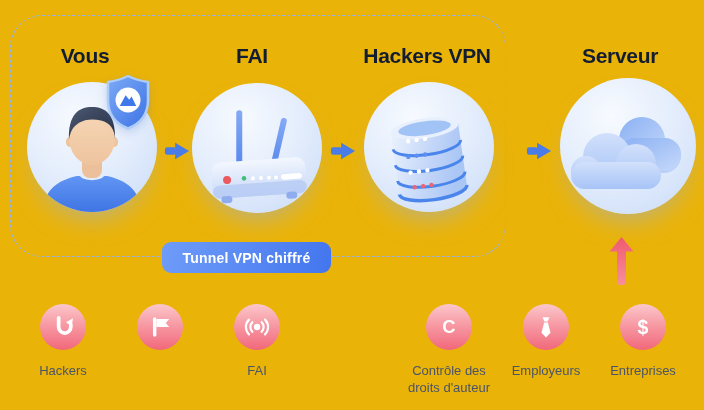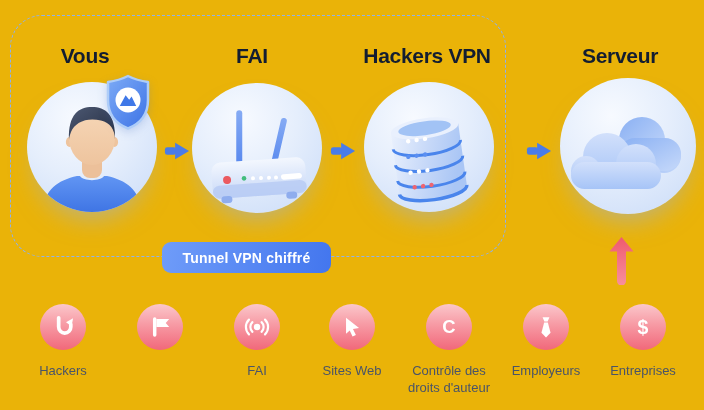--- a/index.html
+++ b/index.html
@@ -240,28 +240,20 @@
           <path d="M7.8 7.5 a6.2 6.2 0 0 0 0 9"></path>
           <path d="M4.6 5.2 a9.6 9.6 0 0 0 0 13.6"></path>
           <path d="M16.2 7.5 a6.2 6.2 0 0 1 0 9"></path>
           <path d="M19.4 5.2 a9.6 9.6 0 0 1 0 13.6"></path>
         </g>
       </svg>
     </div>
     <div class="threat-label">FAI</div>
   </div>
 
-  <div class="threat" style="left:290px">
-    <div class="threat-circle">
-      <svg width="26" height="26" viewBox="0 0 24 24">
-        <path d="M6.5 3.5 L18.5 13 L12.9 13.9 L15.6 19.3 L12.5 20.7 L9.9 15.3 L6.5 18.2 Z" fill="#fff"></path>
-      </svg>
-    </div>
-    <div class="threat-label">Sites Web</div>
-  </div>
 
   <div class="threat narrow" style="left:387px">
     <div class="threat-circle">
       <svg width="26" height="26" viewBox="0 0 24 24">
         <text x="12" y="17.8" text-anchor="middle" font-size="17" font-weight="bold" fill="#fff" font-family="Liberation Sans, sans-serif">C</text>
       </svg>
     </div>
     <div class="threat-label">Contrôle des droits d'auteur</div>
   </div>
 

